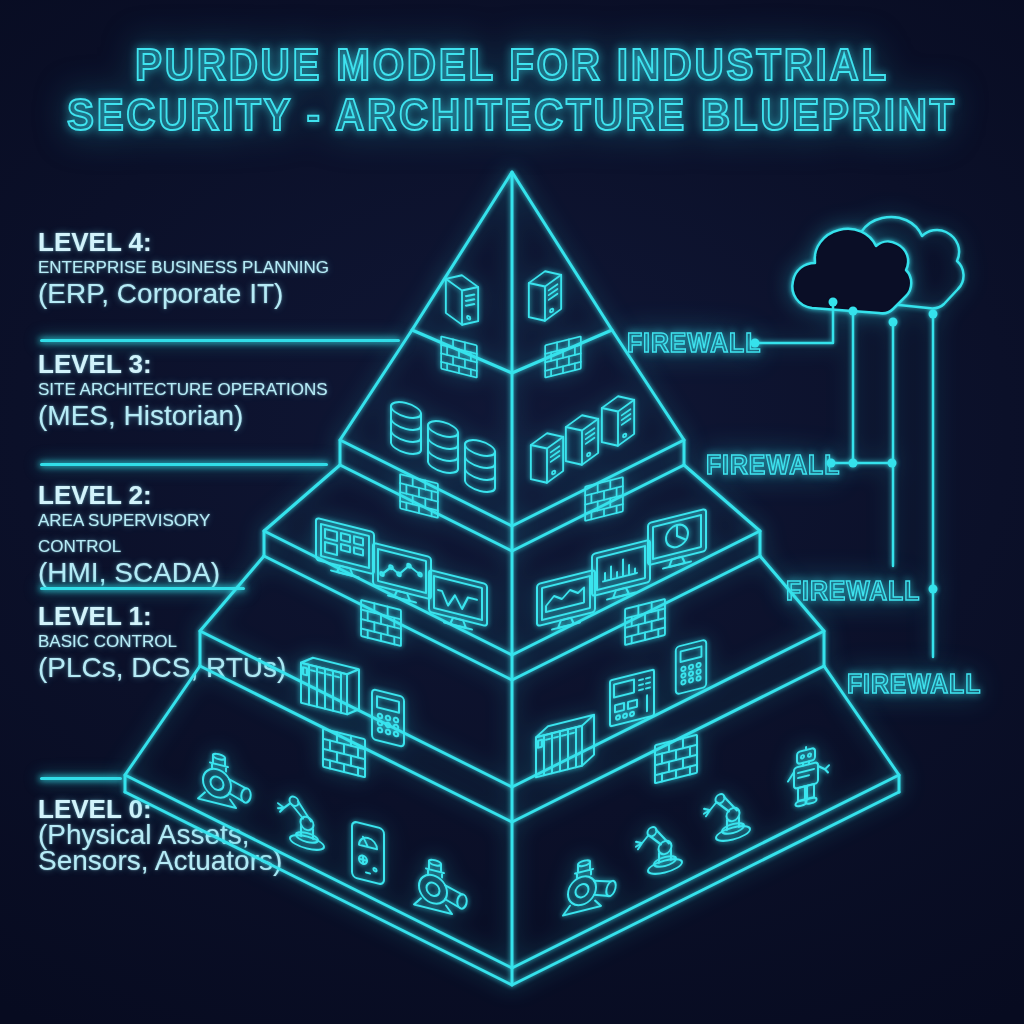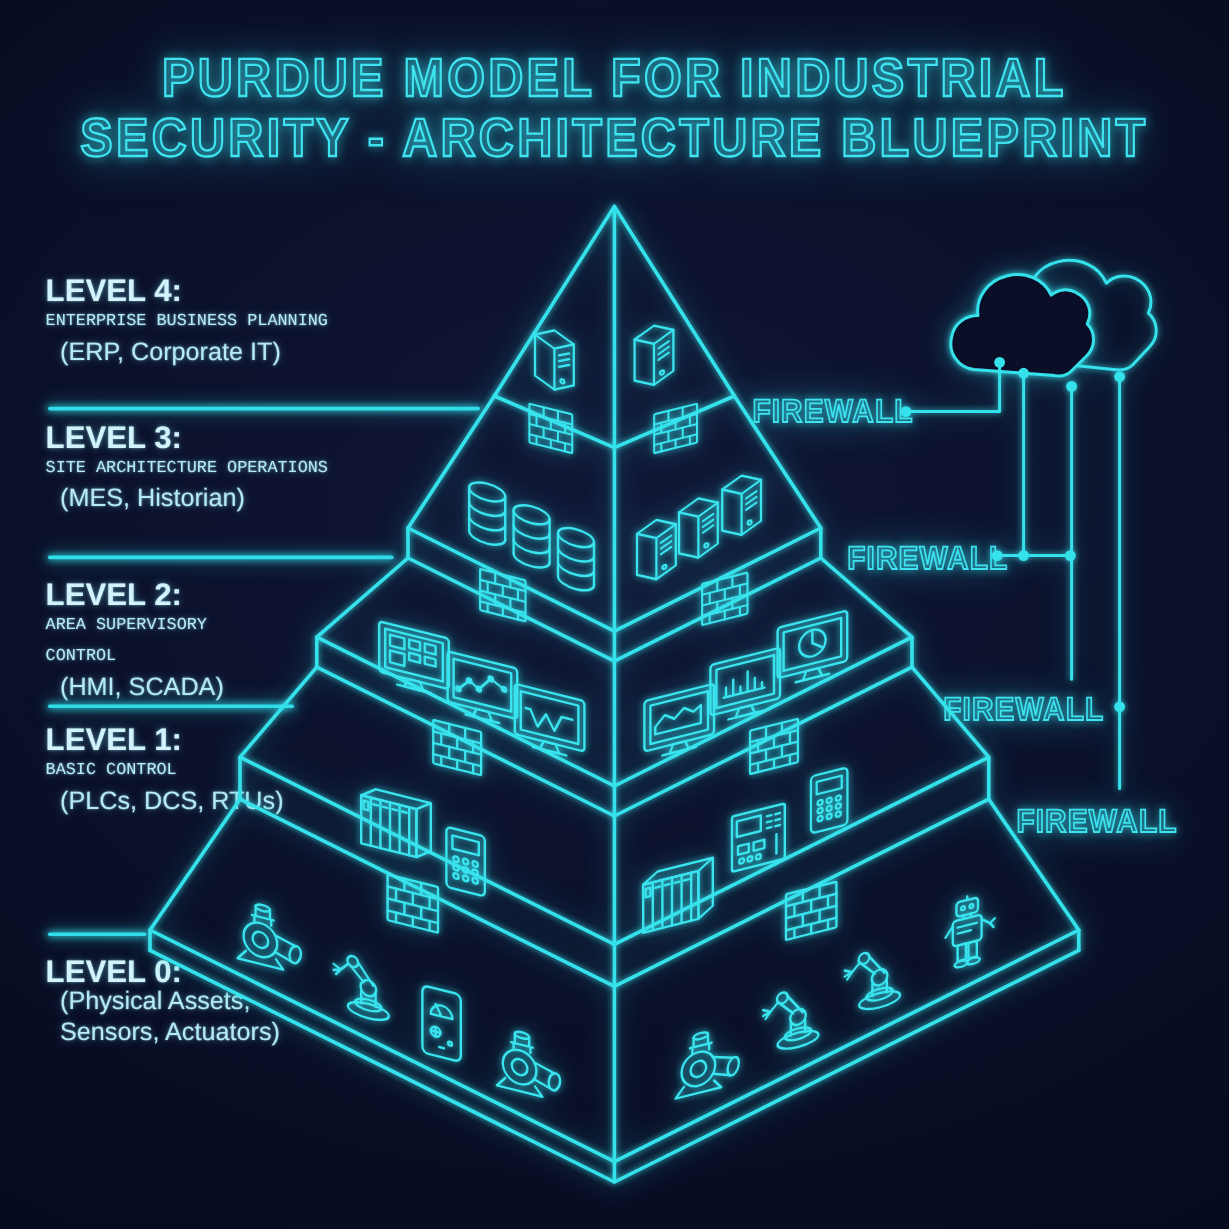--- a/index.html
+++ b/index.html
@@ -15,22 +15,22 @@
     color:rgba(69,230,242,0.10);
     -webkit-text-stroke:2px #3fe3ef;
     transform:scaleX(.9);transform-origin:50% 0;
     filter:drop-shadow(0 0 5px rgba(56,227,240,.9)) drop-shadow(0 0 18px rgba(34,190,215,.5));
     white-space:nowrap;
   }
   
   .lvl{position:absolute;left:38px;color:#b6ebf6;
        text-shadow:0 0 7px rgba(110,215,240,.45),0 0 2px rgba(180,240,250,.6);}
   .lvl-name{font-weight:700;font-size:26px;line-height:26px;color:#d2f3fb;}
-  .lvl-title{font-size:14px;line-height:26px;white-space:pre-line;font-family:Liberation Mono, monospace;}
-  .lvl-sub{font-size:21px;line-height:26px;white-space:pre-line;margin-left:12px;}
+  .lvl-title{font-size:17px;line-height:26px;white-space:pre-line;}
+  .lvl-sub{font-size:28px;line-height:26px;white-space:pre-line;}
   
   .divider{position:absolute;height:3px;border-radius:2px;background:#31dde8;
            box-shadow:0 0 6px 1px rgba(49,221,232,.85),0 0 16px 2px rgba(49,221,232,.35);}
   
   .fw{
     position:absolute;font-weight:700;font-size:27px;letter-spacing:1px;
     color:rgba(69,230,242,0.10);
     -webkit-text-stroke:1.5px #3fe3ef;
     transform:scaleX(.92);transform-origin:0 0;
     filter:drop-shadow(0 0 4px rgba(56,227,240,.9)) drop-shadow(0 0 14px rgba(34,190,215,.45));

